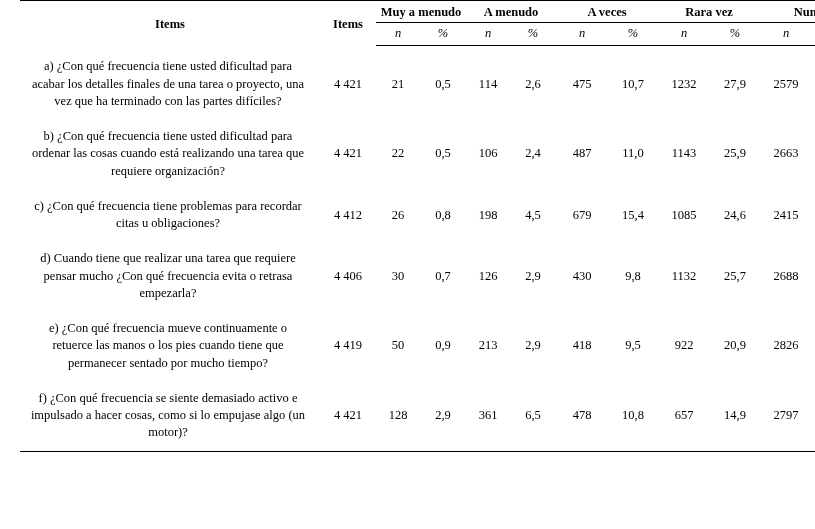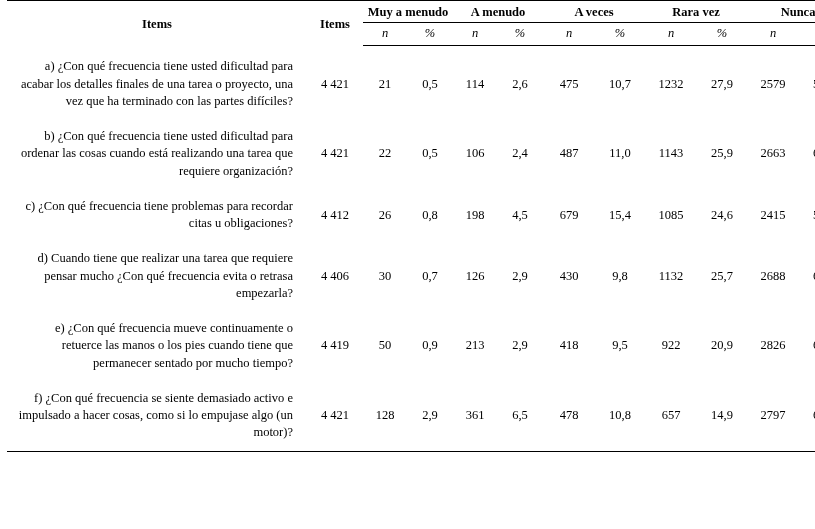--- a/index.html
+++ b/index.html
@@ -12,21 +12,21 @@
     height: 529px;
     font-family: "Liberation Serif", serif;
     color: #000000;
     overflow: hidden;
   }
   .page {
     position: relative;
     width: 815px;
     height: 529px;
     box-sizing: border-box;
-    padding: 0 7px;
+    padding: 0 20px;
   }
   table.data {
     width: 799px;
     border-collapse: collapse;
     table-layout: fixed;
     font-size: 12.5px;
   }
   
   thead tr.hdr-top th {
     font-weight: bold;
@@ -49,21 +49,21 @@
   }
   .grp-underline {
     border-bottom: 0.9px solid #000;
   }
   tbody td {
     vertical-align: middle;
     padding: 9px 2px;
     line-height: 1.38;
   }
   td.item {
-    text-align: right;
+    text-align: center;
     padding-left: 10px;
     padding-right: 14px;
     hyphens: none;
   }
   td.num {
     text-align: center;
     white-space: nowrap;
   }
   
   col.c-item   { width: 300px; }

